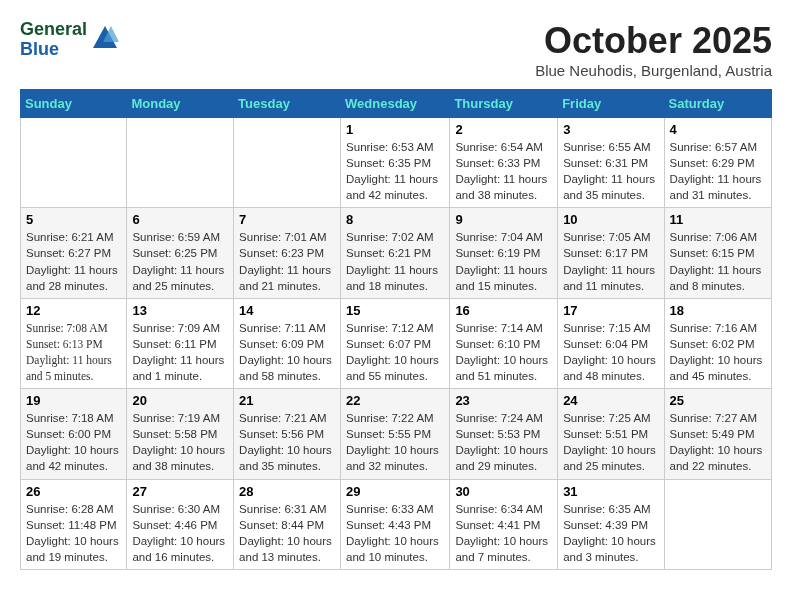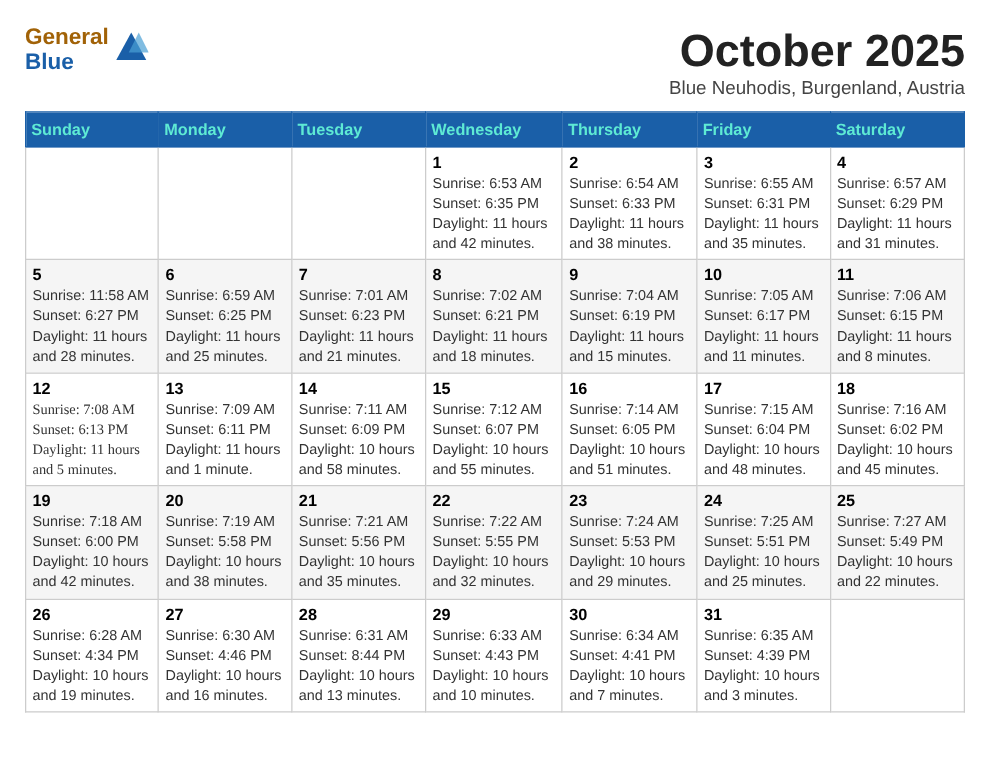--- a/index.html
+++ b/index.html
@@ -20,21 +20,21 @@
       display: flex;
       align-items: center;
     }
     .logo-text {
       display: flex;
       flex-direction: column;
       font-weight: bold;
       font-size: 18px;
       line-height: 1.1;
     }
-    .logo-text .general { color: #a16207; }
+    .logo-text .general { color: #14532d; }
     .logo-text .blue { color: #1a5fa8; }
     .logo-icon {
       width: 28px;
       height: 28px;
       margin-left: 4px;
       margin-top: -4px;
     }
     .title-block {
       text-align: right;
     }
@@ -150,21 +150,21 @@
           <span class="day-num">4</span>
           <div class="day-info" style="white-space: pre-wrap;">Sunrise: 6:57 AM
 Sunset: 6:29 PM
 Daylight: 11 hours
 and 31 minutes.</div>
         </td>
       </tr>
       <tr class="row-shaded">
         <td>
           <span class="day-num">5</span>
-          <div class="day-info" style="white-space: pre-wrap;">Sunrise: 11:58 AM
+          <div class="day-info" style="white-space: pre-wrap;">Sunrise: 6:21 AM
 Sunset: 6:27 PM
 Daylight: 11 hours
 and 28 minutes.</div>
         </td>
         <td>
           <span class="day-num">6</span>
           <div class="day-info" style="white-space: pre-wrap;">Sunrise: 6:59 AM
 Sunset: 6:25 PM
 Daylight: 11 hours
 and 25 minutes.</div>
@@ -230,21 +230,21 @@
         <td>
           <span class="day-num">15</span>
           <div class="day-info" style="white-space: pre-wrap;">Sunrise: 7:12 AM
 Sunset: 6:07 PM
 Daylight: 10 hours
 and 55 minutes.</div>
         </td>
         <td>
           <span class="day-num">16</span>
           <div class="day-info" style="white-space: pre-wrap;">Sunrise: 7:14 AM
-Sunset: 6:05 PM
+Sunset: 6:10 PM
 Daylight: 10 hours
 and 51 minutes.</div>
         </td>
         <td>
           <span class="day-num">17</span>
           <div class="day-info" style="white-space: pre-wrap;">Sunrise: 7:15 AM
 Sunset: 6:04 PM
 Daylight: 10 hours
 and 48 minutes.</div>
         </td>
@@ -304,21 +304,21 @@
           <div class="day-info" style="white-space: pre-wrap;">Sunrise: 7:27 AM
 Sunset: 5:49 PM
 Daylight: 10 hours
 and 22 minutes.</div>
         </td>
       </tr>
       <tr class="row-white">
         <td>
           <span class="day-num">26</span>
           <div class="day-info" style="white-space: pre-wrap;">Sunrise: 6:28 AM
-Sunset: 4:34 PM
+Sunset: 11:48 PM
 Daylight: 10 hours
 and 19 minutes.</div>
         </td>
         <td>
           <span class="day-num">27</span>
           <div class="day-info" style="white-space: pre-wrap;">Sunrise: 6:30 AM
 Sunset: 4:46 PM
 Daylight: 10 hours
 and 16 minutes.</div>
         </td>

